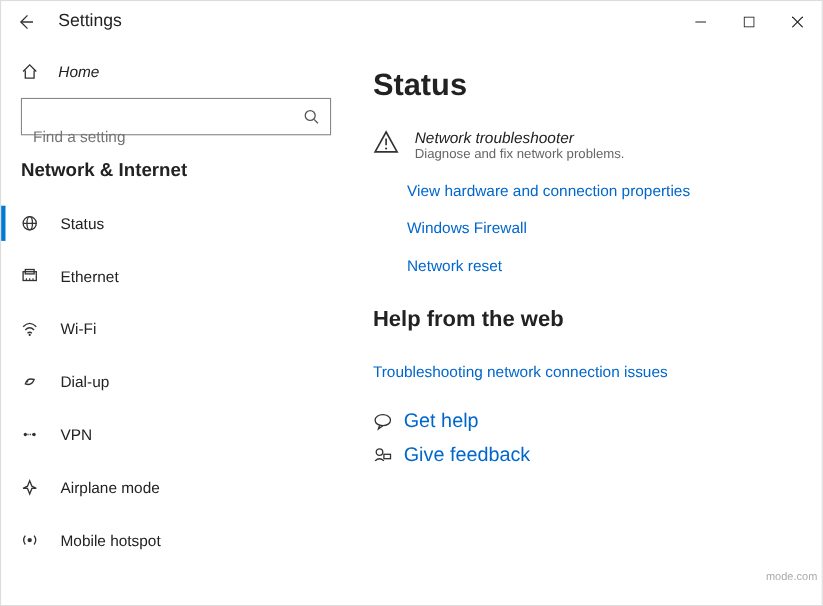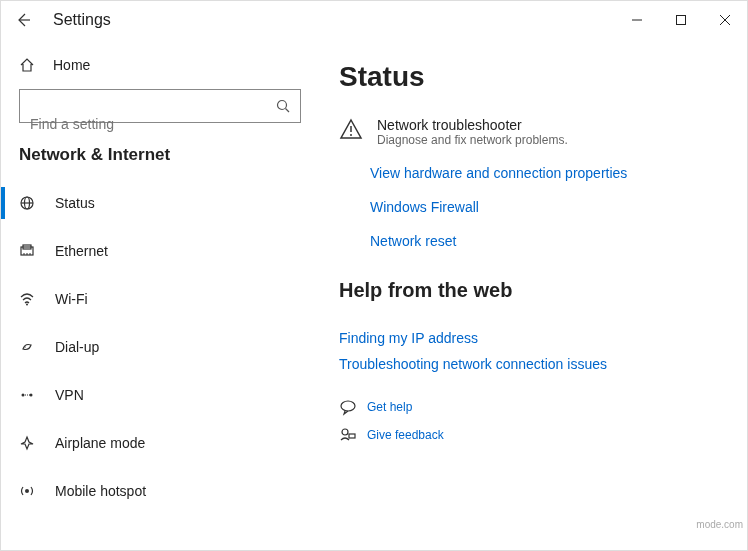--- a/index.html
+++ b/index.html
@@ -8,45 +8,45 @@
 .titlebar-left { display: flex; align-items: center; padding-left: 14px; }
 .back-arrow { width: 24px; font-size: 16px; color: #333; }
 .app-title { font-size: 16px; color: #222; margin-left: 14px; }
 .win-controls { display: flex; }
 .wc { width: 44px; height: 32px; display: flex; align-items: center; justify-content: center; font-size: 12px; color: #222; }
 
 .body-wrap { display: flex; height: calc(100% - 38px); }
 .sidebar { width: 318px; padding: 8px 0 0 0; }
 .home-row { display: flex; align-items: center; padding: 10px 12px 10px 18px; }
 .home-row .icon { width: 22px; color: #333; }
-.home-row .label { font-size: 14px; color: #222; margin-left: 12px; }
+.home-row .label { font-size: 14px; color: #222; margin-left: 12px; font-style: italic; }
 .search-wrap { padding: 6px 18px 12px 18px; }
 .search-box { width: 100%; height: 34px; border: 1px solid #888; display: flex; align-items: center; justify-content: space-between; padding: 0 10px; }
 .search-box input { border: none; outline: none; font-size: 14px; width: 100%; background: transparent; margin-top: 35px; }
 .search-icon { color: #555; font-size: 14px; }
 .section-title { padding: 10px 18px 14px 18px; font-size: 17px; font-weight: 600; color: #222; }
 .nav { }
 .nav-item { display: flex; align-items: center; height: 48px; padding-left: 18px; position: relative; }
 .nav-item.active::before { content:""; position:absolute; left:0; top:8px; bottom:8px; width:4px; background:#0078d4; }
 .nav-item .icon { width: 22px; color: #333; font-size: 15px; }
 .nav-item .label { font-size: 14px; color: #222; margin-left: 14px; }
 
 .main { flex: 1; padding: 22px 18px 10px 20px; overflow: hidden; position: relative; }
 .h1 { font-size: 28px; font-weight: 600; color: #222; margin-bottom: 24px; }
 .trouble-row { display: flex; align-items: flex-start; margin-bottom: 18px; }
 .warn-icon { width: 28px; font-size: 22px; color: #333; }
-.trouble-text .t1 { font-size: 14px; color: #222; }
+.trouble-text .t1 { font-size: 14px; color: #222; font-style: italic; }
 .trouble-text .t2 { font-size: 12px; color: #666; }
 .link { color: #0066cc; font-size: 14px; margin-bottom: 18px; display: block; margin-left: 31px; }
 .h2 { font-size: 20px; font-weight: 600; color: #222; margin-top: 30px; margin-bottom: 28px; }
 .link-tight { color: #0066cc; font-size: 14px; margin-bottom: 10px; display: block; }
 .footer-links { margin-top: 26px; }
 .footer-row { display: flex; align-items: center; margin-bottom: 10px; }
 .footer-row .icon { width: 28px; color: #333; font-size: 16px; }
-.footer-row .link2 { color: #0066cc; font-size: 12px; text-align: center; }
+.footer-row .link2 { color: #0066cc; font-size: 18px; text-align: center; }
 
 .watermark { position: absolute; right: 4px; bottom: 20px; font-size: 10px; color: #aaa; }
 svg { display: block; }
 </style>
 </head>
 <body>
 
 <div class="titlebar">
   <div class="titlebar-left">
     <div class="back-arrow">
@@ -194,21 +194,20 @@
         <div class="t1">Network troubleshooter</div>
         <div class="t2">Diagnose and fix network problems.</div>
       </div>
     </div>
 
     <a class="link">View hardware and connection properties</a>
     <a class="link">Windows Firewall</a>
     <a class="link">Network reset</a>
 
     <div class="h2">Help from the web</div>
-    <a class="link-tight">Finding my IP address</a>
     <a class="link-tight">Troubleshooting network connection issues</a>
 
     <div class="footer-links">
       <div class="footer-row">
         <span class="icon">
           <svg width="18" height="18" viewBox="0 0 18 18">
               <ellipse cx="9" cy="8" rx="7" ry="5" stroke="#333" fill="none" stroke-width="1.2"></ellipse>
               <path d="M6 13 L5 16 L9 13" stroke="#333" fill="none" stroke-width="1.2"></path>
             </svg>
         </span>

